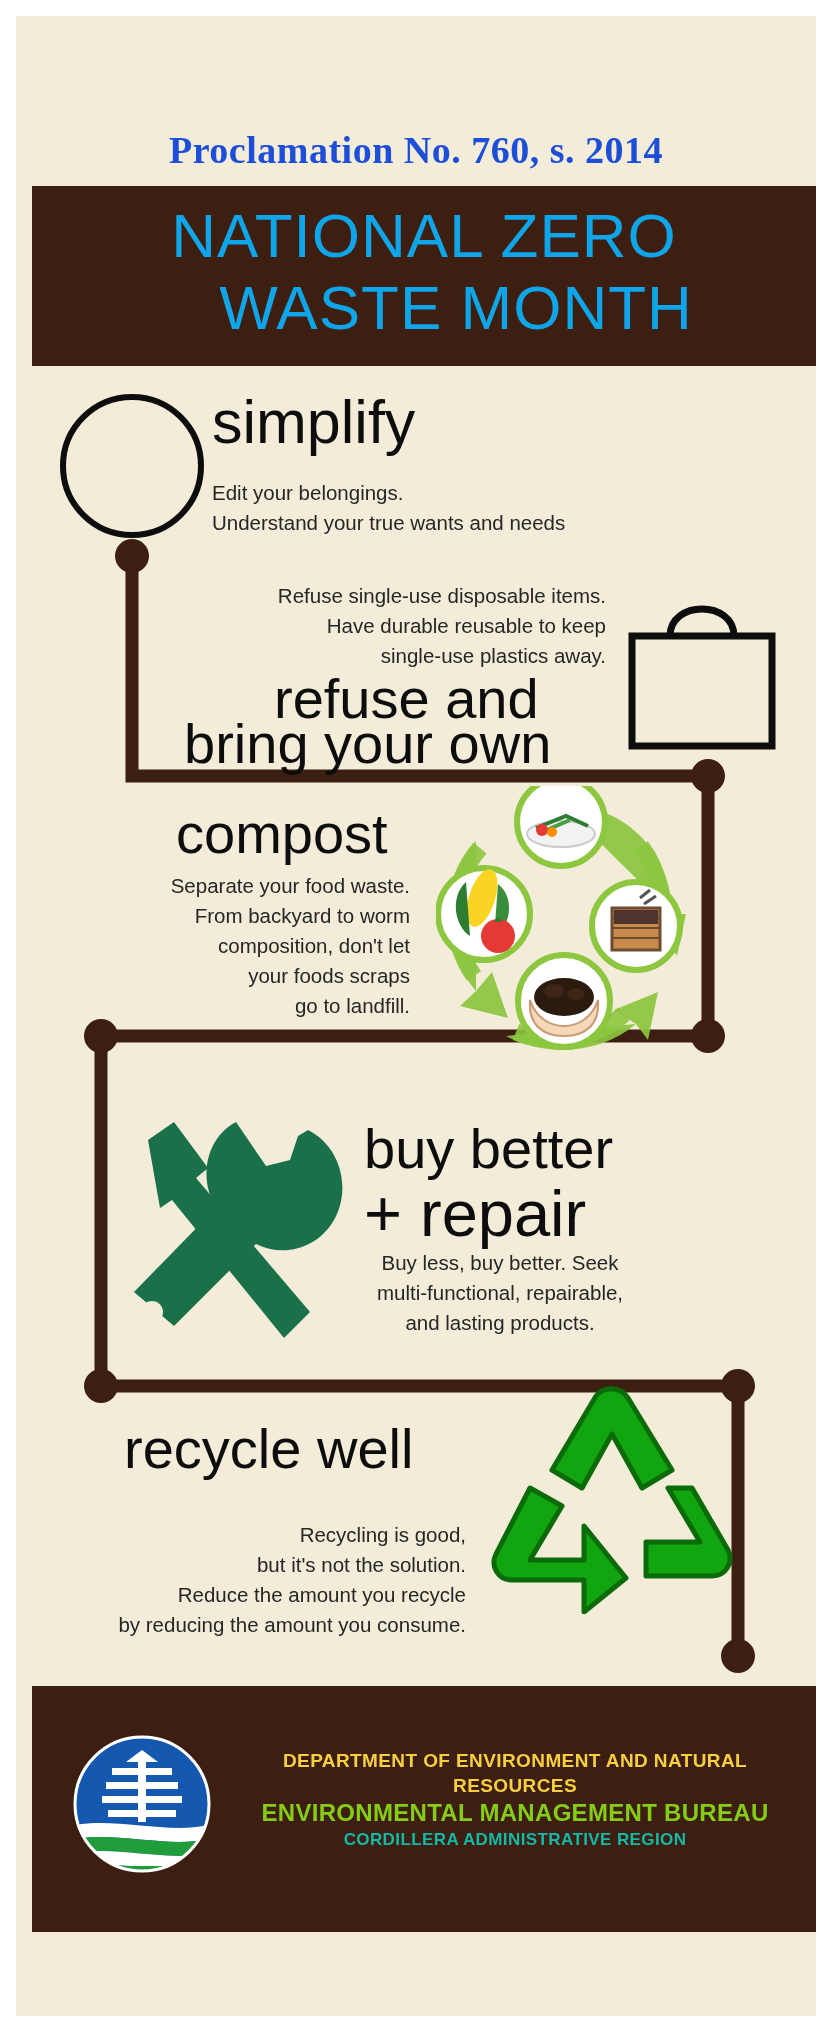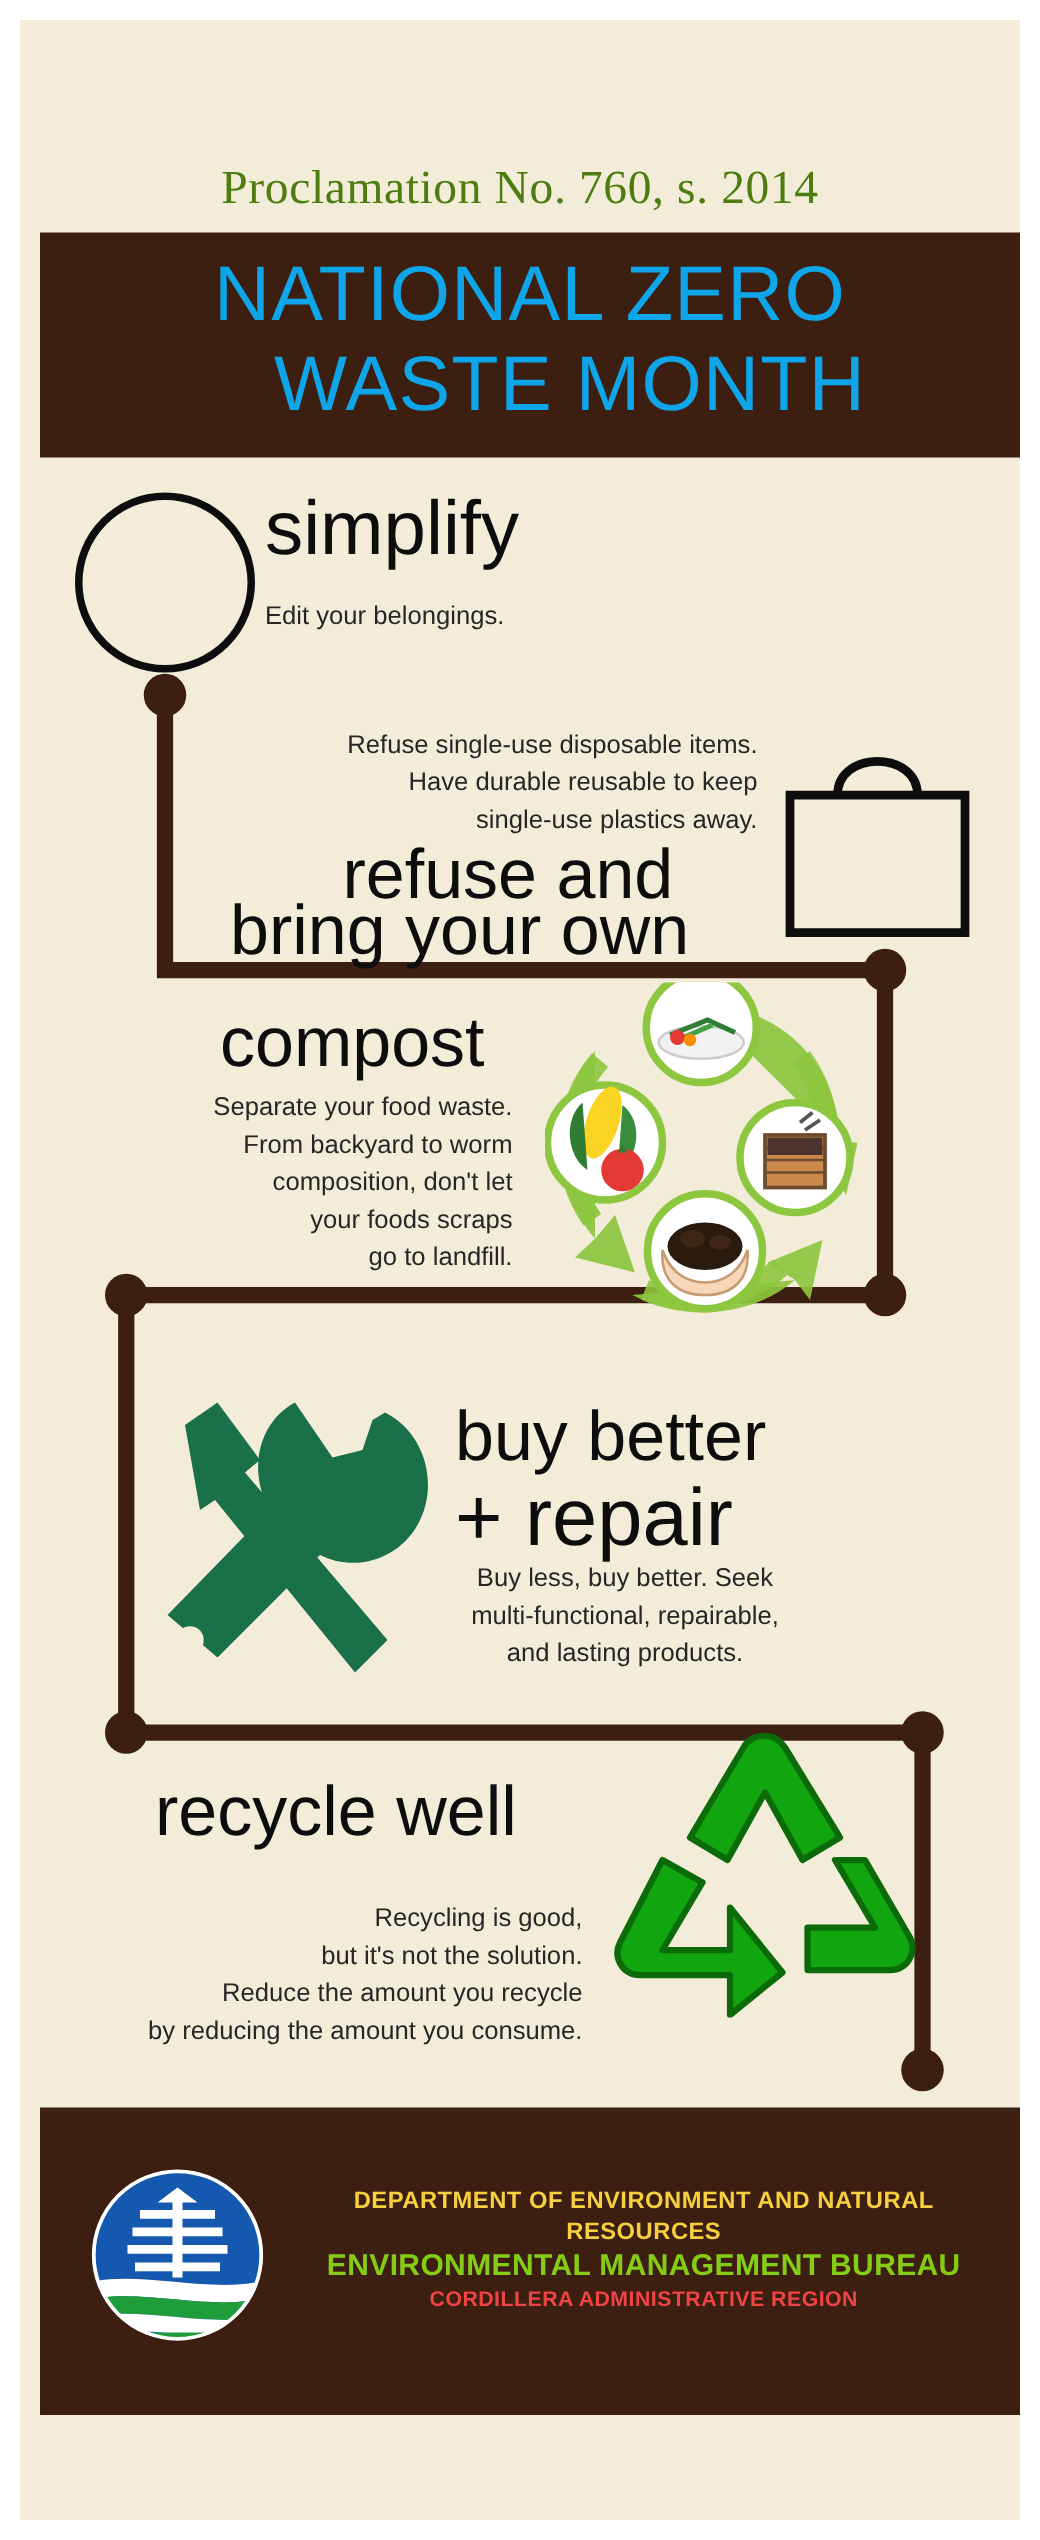--- a/index.html
+++ b/index.html
@@ -1,21 +1,21 @@
 <!DOCTYPE html>
 <html><head>
 <meta charset="utf-8">
 <style>
   html,body{margin:0;padding:0;background:#ffffff;}
   body{width:832px;height:2032px;font-family:"Liberation Sans",sans-serif;overflow:hidden;}
   .poster{position:absolute;left:16px;top:16px;width:800px;height:2000px;background:#f2ecd9;overflow:hidden;}
 
   
   .proclamation{position:absolute;left:0;top:112px;width:800px;text-align:center;
-    font-family:"Liberation Serif",serif;font-size:38px;color:#4d7c0f;letter-spacing:.5px;}
+    font-family:"Liberation Serif",serif;font-size:38px;color:#1d4ed8;letter-spacing:.5px;font-weight:bold;}
   .titleband{position:absolute;left:16px;top:170px;width:784px;height:180px;background:#3d1f12;}
   .titleband .t1,.titleband .t2{position:absolute;width:784px;text-align:center;color:#0ea5e9;
     font-family:"Liberation Sans",sans-serif;font-weight:400;font-size:62px;letter-spacing:1px;}
   .titleband .t1{top:14px;}
   .titleband .t2{top:86px;padding-left:32px;}
 
   
   .connector{position:absolute;left:0;top:340px;width:800px;height:1340px;}
 
   
@@ -48,21 +48,21 @@
   .rc-head{left:108px;top:1405px;font-size:56px;}
   .rc-body{left:60px;top:1472px;width:390px;text-align:right;margin-top:32px;}
   .recycle-icon{position:absolute;left:470px;top:1368px;width:250px;height:230px;}
 
   
   .footer{position:absolute;left:16px;top:1670px;width:784px;height:246px;background:#3d1f12;}
   .logo{position:absolute;left:40px;top:48px;width:140px;height:140px;}
   .f-lines{position:absolute;left:200px;top:62px;width:566px;text-align:center;}
   .f1{color:#f7cf3f;font-size:19px;font-weight:bold;letter-spacing:.4px;line-height:25px;}
   .f2{color:#84cc16;font-size:24px;font-weight:bold;letter-spacing:.3px;line-height:30px;}
-  .f3{color:#ef4444;font-size:17px;font-weight:bold;letter-spacing:.4px;line-height:24px;}
+  .f3{color:#14b8a6;font-size:17px;font-weight:bold;letter-spacing:.4px;line-height:24px;}
 </style>
 </head>
 <body>
 
 <div class="poster">
 
   <div class="proclamation">Proclamation No. 760, s. 2014</div>
 
   <div class="titleband">
     <div class="t1">NATIONAL ZERO</div>
@@ -88,20 +88,21 @@
       <circle cx="85" cy="1030" r="17"></circle>
       <circle cx="722" cy="1030" r="17"></circle>
       <circle cx="722" cy="1300" r="17"></circle>
     </g>
   </svg>
 
   <div class="s-circle"></div>
   <div class="head s-head">simplify</div>
   <div class="body s-body">
     <div>Edit your belongings.</div>
+    <div>Understand your true wants and needs</div>
   </div>
 
   <div class="body r-body">
     <div>Refuse single-use disposable items.</div>
     <div>Have durable reusable to keep</div>
     <div>single-use plastics away.</div>
   </div>
   <div class="head r-head1">refuse and</div>
   <div class="head r-head2">bring your own</div>
 

